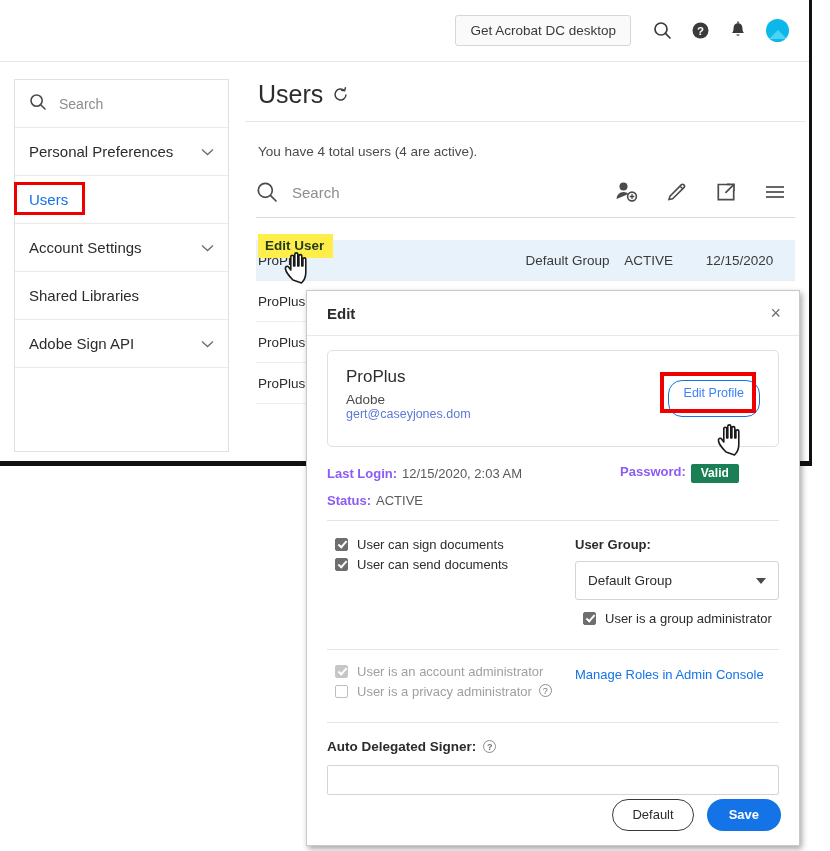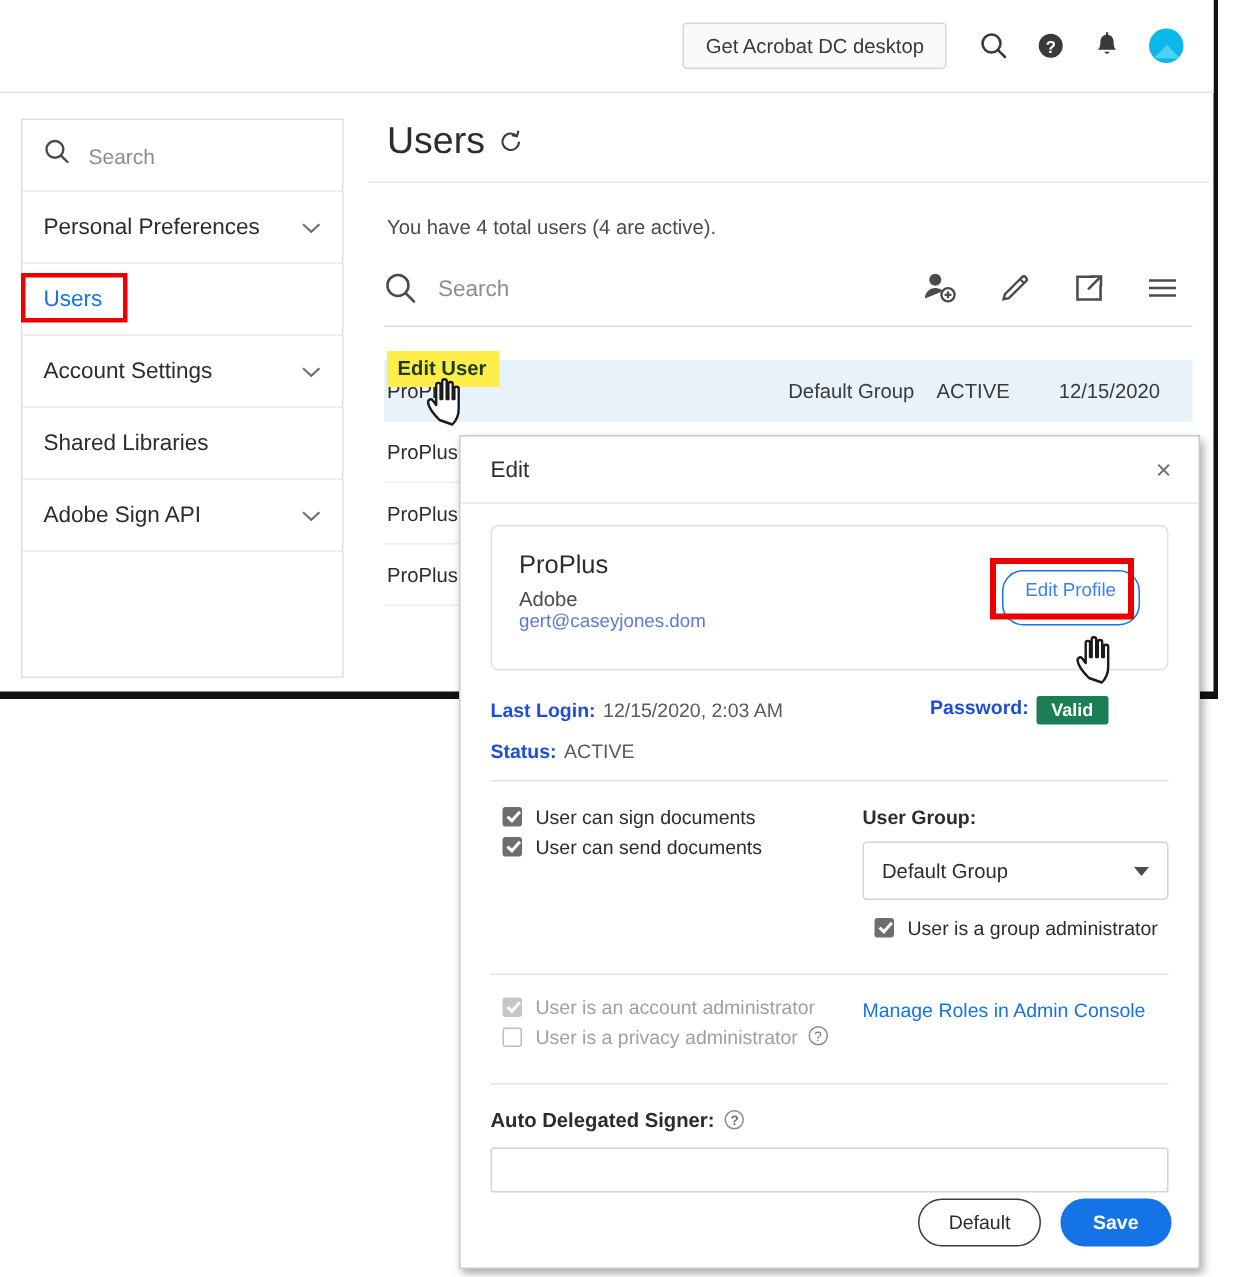--- a/index.html
+++ b/index.html
@@ -230,21 +230,21 @@
   #dialog-head {
     height: 45px;
     display: flex;
     align-items: center;
     padding: 0 18px 0 20px;
     border-bottom: 1px solid #e8e8e8;
     box-sizing: border-box;
   }
   #dialog-title {
     font-size: 15px;
-    font-weight: normal;
+    font-weight: bold;
     color: #2c2c2c;
     flex: 1;
   }
   #dialog-close {
     color: #6e6e6e;
     font-size: 18px;
     line-height: 1;
     cursor: pointer;
     font-family: "Liberation Sans", sans-serif;
   }
@@ -297,21 +297,21 @@
     pointer-events: none;
   }
 
   #meta-rows { padding: 17px 0 0 0; }
   .meta-line {
     display: flex;
     align-items: center;
     font-size: 13px;
     margin-bottom: 10px;
   }
-  .meta-k { font-weight: bold; color: #1d4ed8; margin-right: 5px; }
+  .meta-k { font-weight: bold; color: #8b5cf6; margin-right: 5px; }
   .meta-v { color: #5a5a5a; }
   .meta-col2 { margin-left: 98px; display: flex; }
   .badge-valid {
     background: #1a7f54;
     color: #ffffff;
     font-size: 12px;
     font-weight: bold;
     padding: 2px 10px 3px 10px;
     border-radius: 2px;
   }

